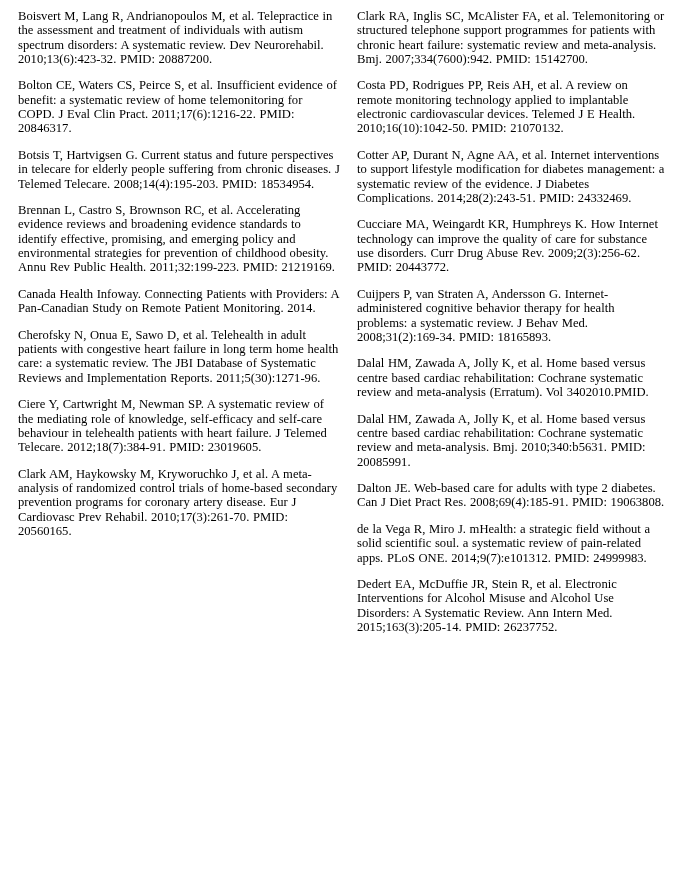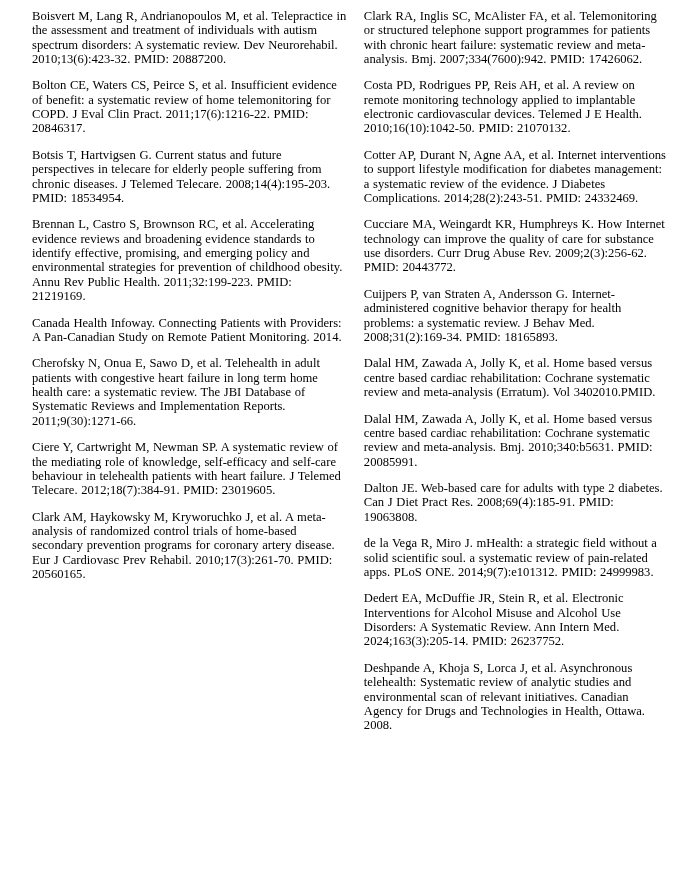--- a/index.html
+++ b/index.html
@@ -11,21 +11,21 @@
     position: relative;
     width: 674px;
     height: 876px;
     background: #ffffff;
     overflow: hidden;
     font-family: "Liberation Serif", "DejaVu Serif", serif;
     font-size: 12.6px;
     line-height: 14.3px;
     color: #000000;
     box-sizing: border-box;
-    padding: 9px 8px 0 32px;
+    padding: 9px 8px 0 18px;
     display: flex;
     gap: 17px;
     text-align: left;
   }
   .column {
     box-sizing: border-box;
   }
   .column.left  { width: 322px; }
   .column.right { width: 309px; }
   .reference {
@@ -36,30 +36,29 @@
 </head>
 <body>
 
 <div class="page">
   <div class="column left">
     <p class="reference">Boisvert M, Lang R, Andrianopoulos M, et al. Telepractice in the assessment and treatment of individuals with autism spectrum disorders: A systematic review. Dev Neurorehabil. 2010;13(6):423-32. PMID: 20887200.</p>
     <p class="reference">Bolton CE, Waters CS, Peirce S, et al. Insufficient evidence of benefit: a systematic review of home telemonitoring for COPD. J Eval Clin Pract. 2011;17(6):1216-22. PMID: 20846317.</p>
     <p class="reference">Botsis T, Hartvigsen G. Current status and future perspectives in telecare for elderly people suffering from chronic diseases. J Telemed Telecare. 2008;14(4):195-203. PMID: 18534954.</p>
     <p class="reference">Brennan L, Castro S, Brownson RC, et al. Accelerating evidence reviews and broadening evidence standards to identify effective, promising, and emerging policy and environmental strategies for prevention of childhood obesity. Annu Rev Public Health. 2011;32:199-223. PMID: 21219169.</p>
     <p class="reference">Canada Health Infoway. Connecting Patients with Providers: A Pan-Canadian Study on Remote Patient Monitoring. 2014.</p>
-    <p class="reference">Cherofsky N, Onua E, Sawo D, et al. Telehealth in adult patients with congestive heart failure in long term home health care: a systematic review. The JBI Database of Systematic Reviews and Implementation Reports. 2011;9(30):1271-66.</p>
+    <p class="reference">Cherofsky N, Onua E, Sawo D, et al. Telehealth in adult patients with congestive heart failure in long term home health care: a systematic review. The JBI Database of Systematic Reviews and Implementation Reports. 2011;5(30):1271-96.</p>
     <p class="reference">Ciere Y, Cartwright M, Newman SP. A systematic review of the mediating role of knowledge, self-efficacy and self-care behaviour in telehealth patients with heart failure. J Telemed Telecare. 2012;18(7):384-91. PMID: 23019605.</p>
     <p class="reference">Clark AM, Haykowsky M, Kryworuchko J, et al. A meta-analysis of randomized control trials of home-based secondary prevention programs for coronary artery disease. Eur J Cardiovasc Prev Rehabil. 2010;17(3):261-70. PMID: 20560165.</p>
   </div>
   <div class="column right">
-    <p class="reference">Clark RA, Inglis SC, McAlister FA, et al. Telemonitoring or structured telephone support programmes for patients with chronic heart failure: systematic review and meta-analysis. Bmj. 2007;334(7600):942. PMID: 17426062.</p>
+    <p class="reference">Clark RA, Inglis SC, McAlister FA, et al. Telemonitoring or structured telephone support programmes for patients with chronic heart failure: systematic review and meta-analysis. Bmj. 2007;334(7600):942. PMID: 15142700.</p>
     <p class="reference">Costa PD, Rodrigues PP, Reis AH, et al. A review on remote monitoring technology applied to implantable electronic cardiovascular devices. Telemed J E Health. 2010;16(10):1042-50. PMID: 21070132.</p>
     <p class="reference">Cotter AP, Durant N, Agne AA, et al. Internet interventions to support lifestyle modification for diabetes management: a systematic review of the evidence. J Diabetes Complications. 2014;28(2):243-51. PMID: 24332469.</p>
     <p class="reference">Cucciare MA, Weingardt KR, Humphreys K. How Internet technology can improve the quality of care for substance use disorders. Curr Drug Abuse Rev. 2009;2(3):256-62. PMID: 20443772.</p>
     <p class="reference">Cuijpers P, van Straten A, Andersson G. Internet-administered cognitive behavior therapy for health problems: a systematic review. J Behav Med. 2008;31(2):169-34. PMID: 18165893.</p>
     <p class="reference">Dalal HM, Zawada A, Jolly K, et al. Home based versus centre based cardiac rehabilitation: Cochrane systematic review and meta-analysis (Erratum). Vol 3402010.PMID.</p>
     <p class="reference">Dalal HM, Zawada A, Jolly K, et al. Home based versus centre based cardiac rehabilitation: Cochrane systematic review and meta-analysis. Bmj. 2010;340:b5631. PMID: 20085991.</p>
     <p class="reference">Dalton JE. Web-based care for adults with type 2 diabetes. Can J Diet Pract Res. 2008;69(4):185-91. PMID: 19063808.</p>
     <p class="reference">de la Vega R, Miro J. mHealth: a strategic field without a solid scientific soul. a systematic review of pain-related apps. PLoS ONE. 2014;9(7):e101312. PMID: 24999983.</p>
-    <p class="reference">Dedert EA, McDuffie JR, Stein R, et al. Electronic Interventions for Alcohol Misuse and Alcohol Use Disorders: A Systematic Review. Ann Intern Med. 2024;163(3):205-14. PMID: 26237752.</p>
-    <p class="reference">Deshpande A, Khoja S, Lorca J, et al. Asynchronous telehealth: Systematic review of analytic studies and environmental scan of relevant initiatives. Canadian Agency for Drugs and Technologies in Health, Ottawa. 2008.</p>
+    <p class="reference">Dedert EA, McDuffie JR, Stein R, et al. Electronic Interventions for Alcohol Misuse and Alcohol Use Disorders: A Systematic Review. Ann Intern Med. 2015;163(3):205-14. PMID: 26237752.</p>
   </div>
 </div>
 
 </body></html>

